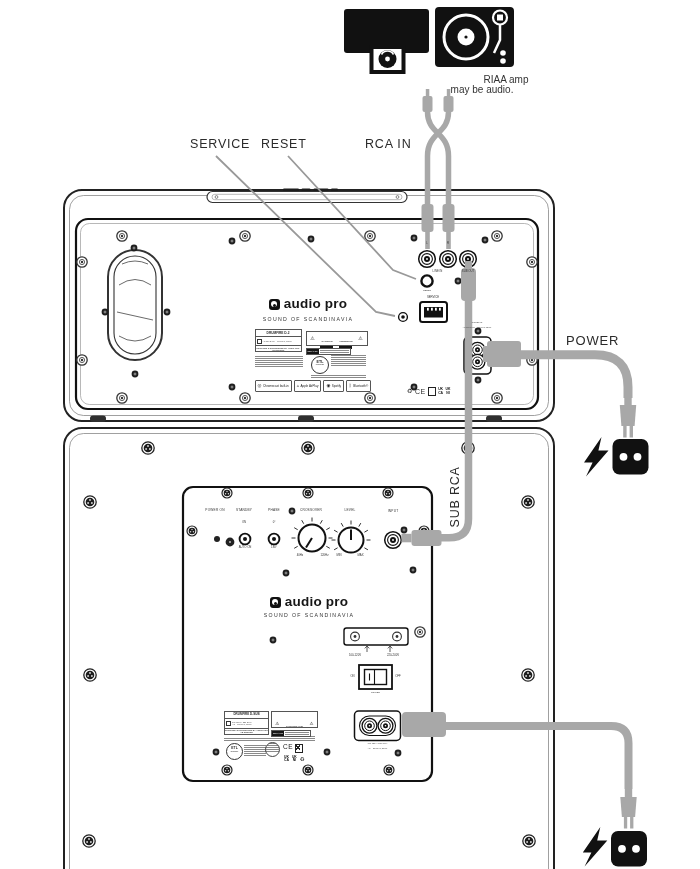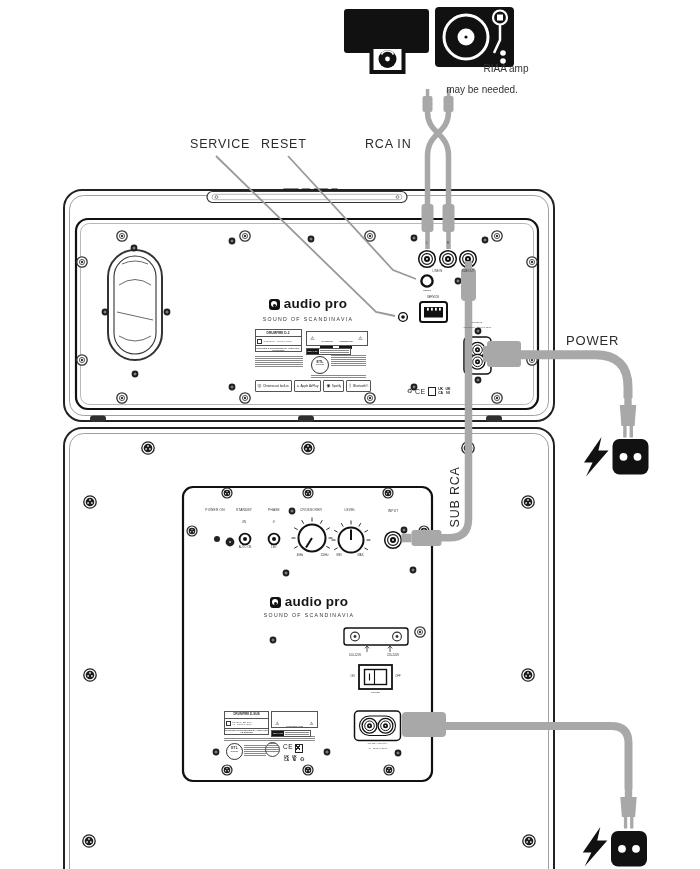--- a/index.html
+++ b/index.html
@@ -315,22 +315,22 @@
         <rect x="630.1" y="817" width="3.3" height="11.5"></rect>
   </g>
   <path fill="#111" d="M600.3,827 L582.8,852.5 L591.4,852.5 L584.6,866.5 L607.3,840.5 L597.2,840.5 Z"></path>
   <g>
     <rect x="611" y="831" width="36" height="35.5" rx="7" fill="#111"></rect>
     <circle cx="622" cy="848.8" r="3.9" fill="#fff"></circle>
         <circle cx="636" cy="848.8" r="3.9" fill="#fff"></circle>
   </g>
 </svg>
 
-<div class="al t10 c" style="left:482px;top:63px;padding-left:48px;">RIAA amp</div>
-<div class="al t10 c" style="left:482px;top:84px;">may be needed.</div>
+<div class="al t10 c" style="left:482px;top:74px;padding-left:48px;">RIAA amp</div>
+<div class="al t10 c" style="left:482px;top:84px;">may be audio.</div>
 
 <div class="al cap" style="left:190px;top:138px;">SERVICE</div>
 <div class="al cap" style="left:261px;top:138px;">RESET</div>
 <div class="al cap" style="left:365px;top:138px;">RCA IN</div>
 <div class="al cap" style="left:566px;top:334px;font-size:13px;">POWER</div>
 <div class="al cap vert" style="left:416px;top:490px;width:80px;text-align:center;">SUB RCA</div>
 
 <div class="al brandrow" style="left:258px;top:297px;width:100px;">
   <span class="mark">
         <i></i>

